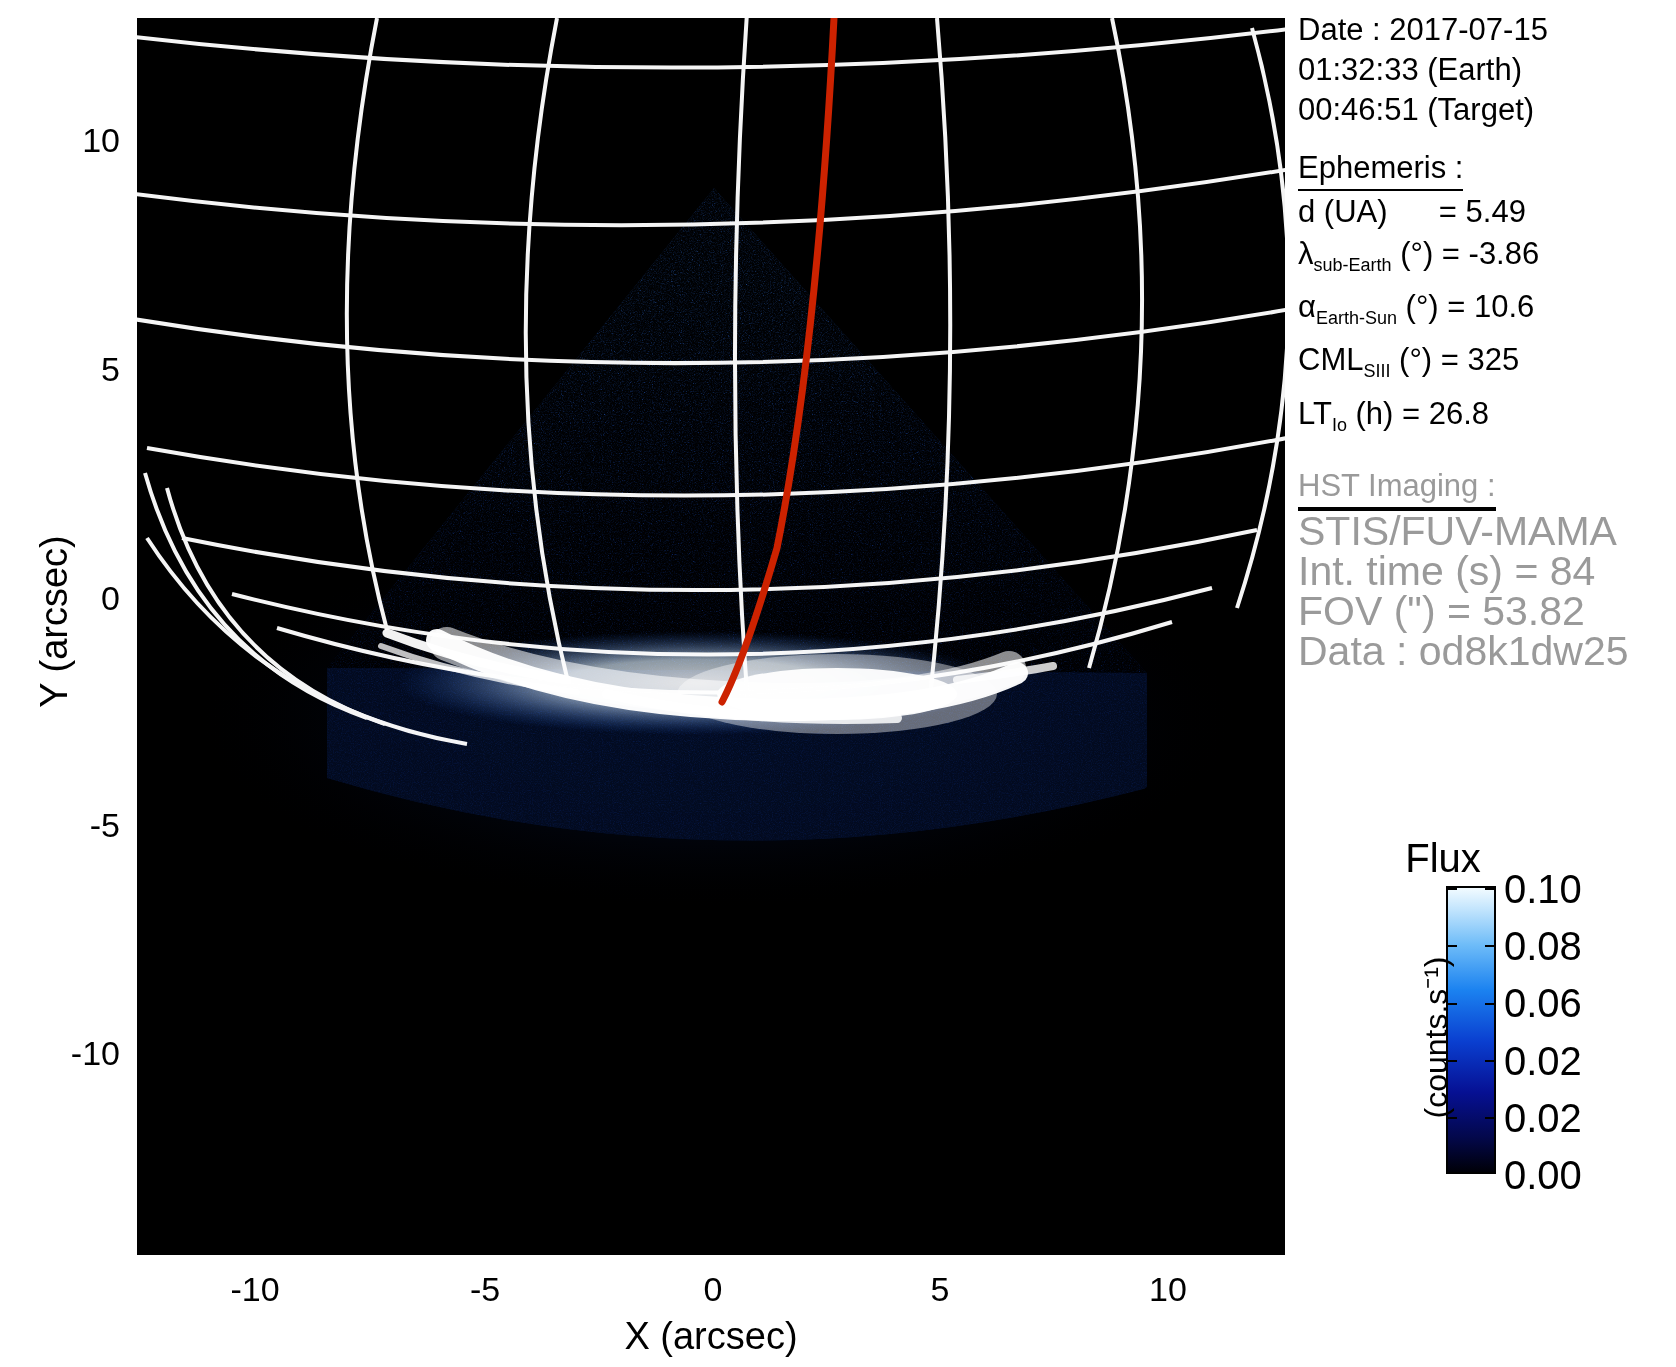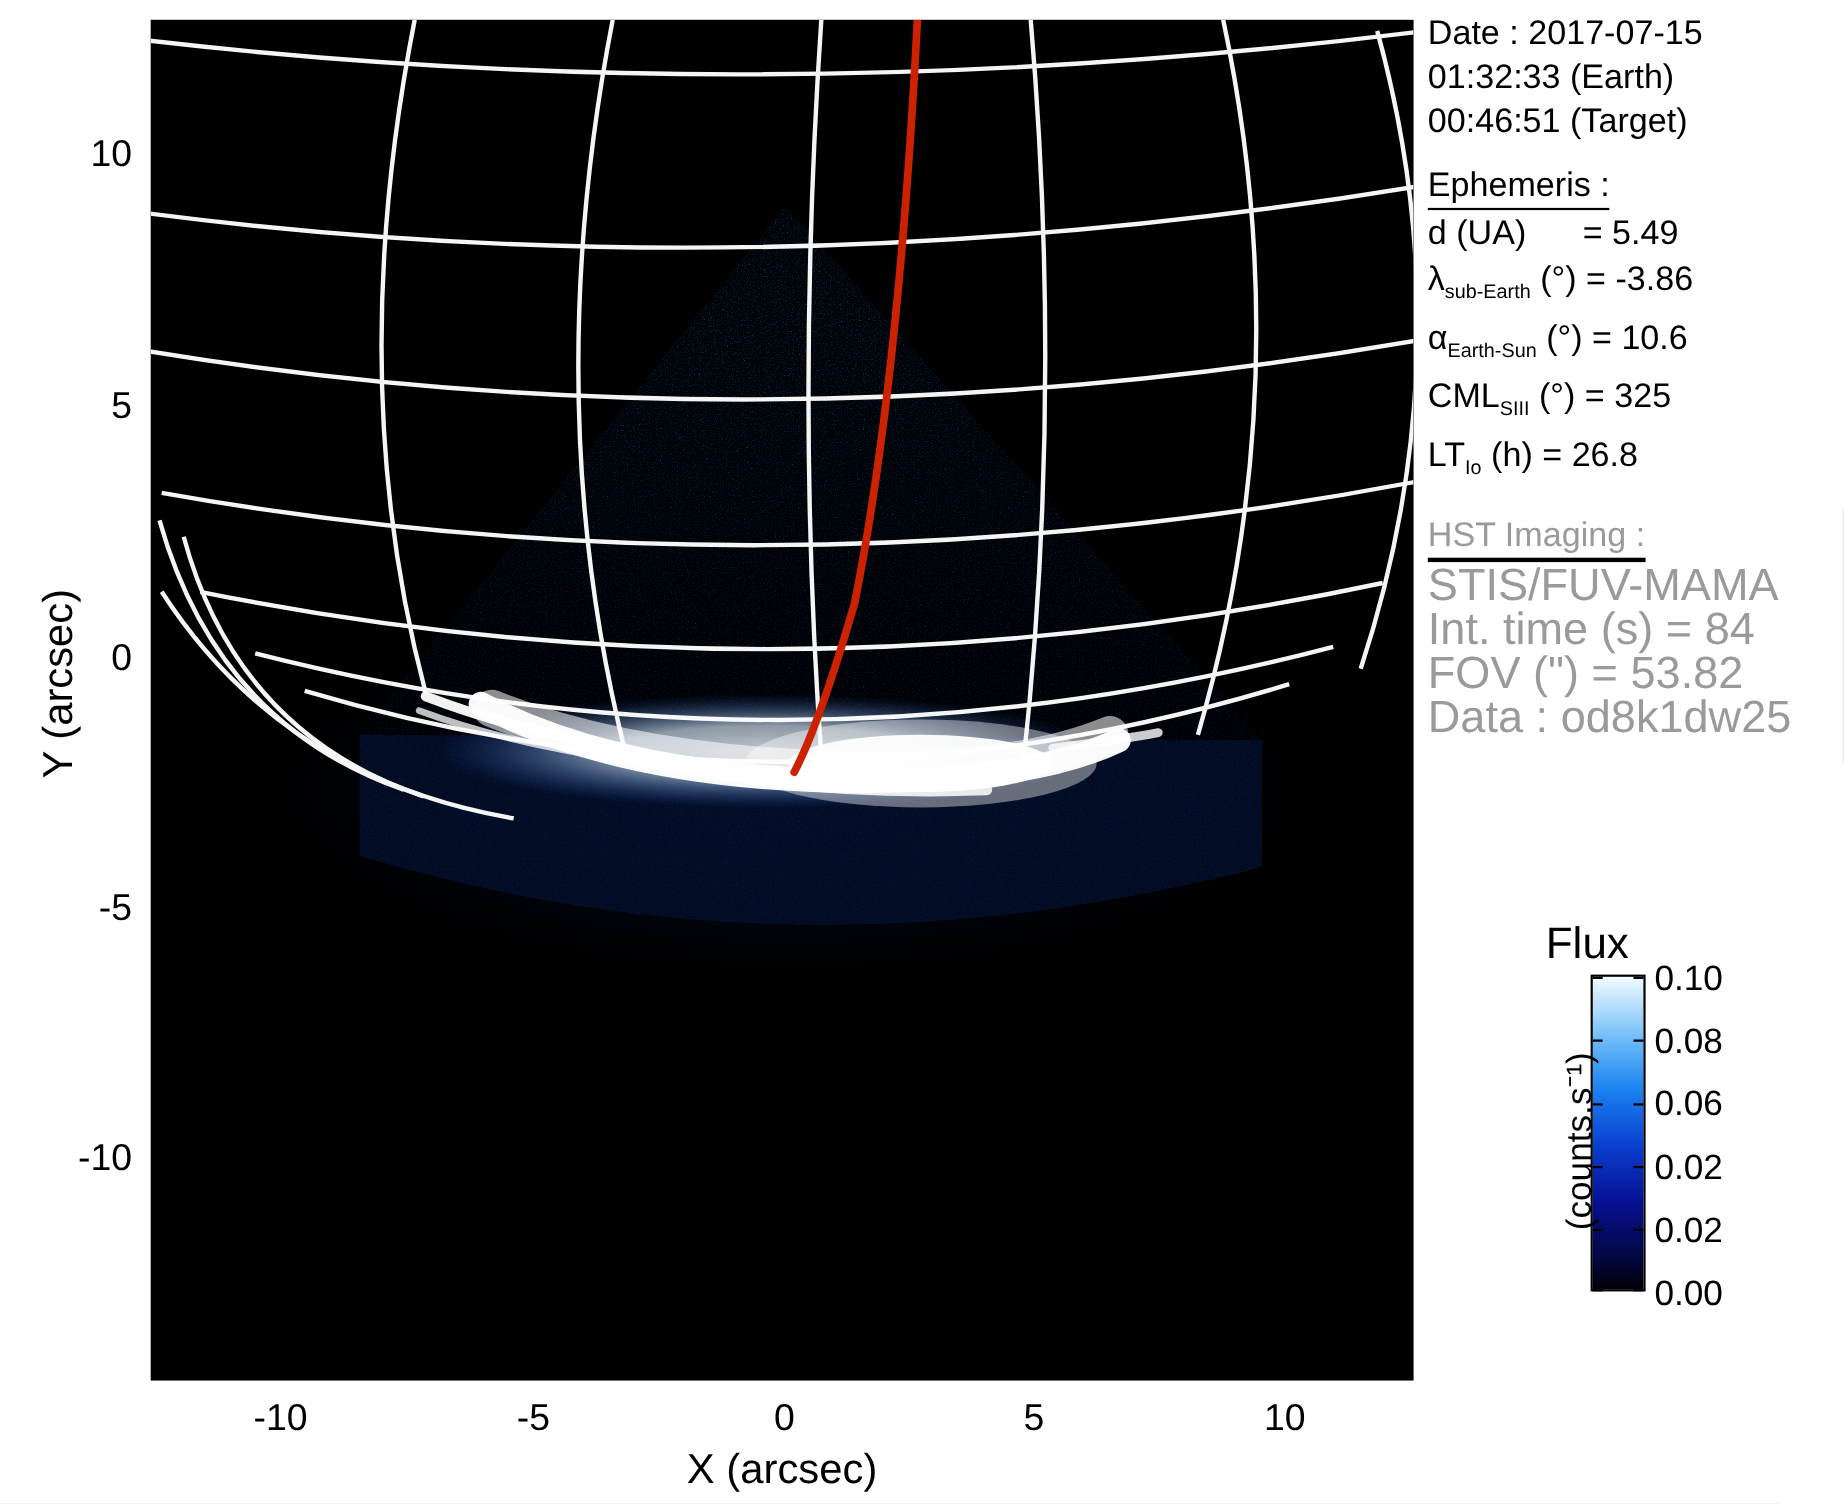--- a/index.html
+++ b/index.html
@@ -172,21 +172,21 @@
       #bfe3fd 92%,
       #f2fbff 100%);
     border: 2px solid #000;
     box-sizing: border-box;
   }
   .cb-tick-label {
     position: absolute;
     left: 206px;
     width: 150px;
     text-align: left;
-    font-size: 32px;
+    font-size: 40px;
     color: #000;
     line-height: 34px;
   }
   #cb-unit {
     position: absolute;
     left: -14px;
     top: 180px;
     width: 300px;
     text-align: center;
     font-size: 32px;

